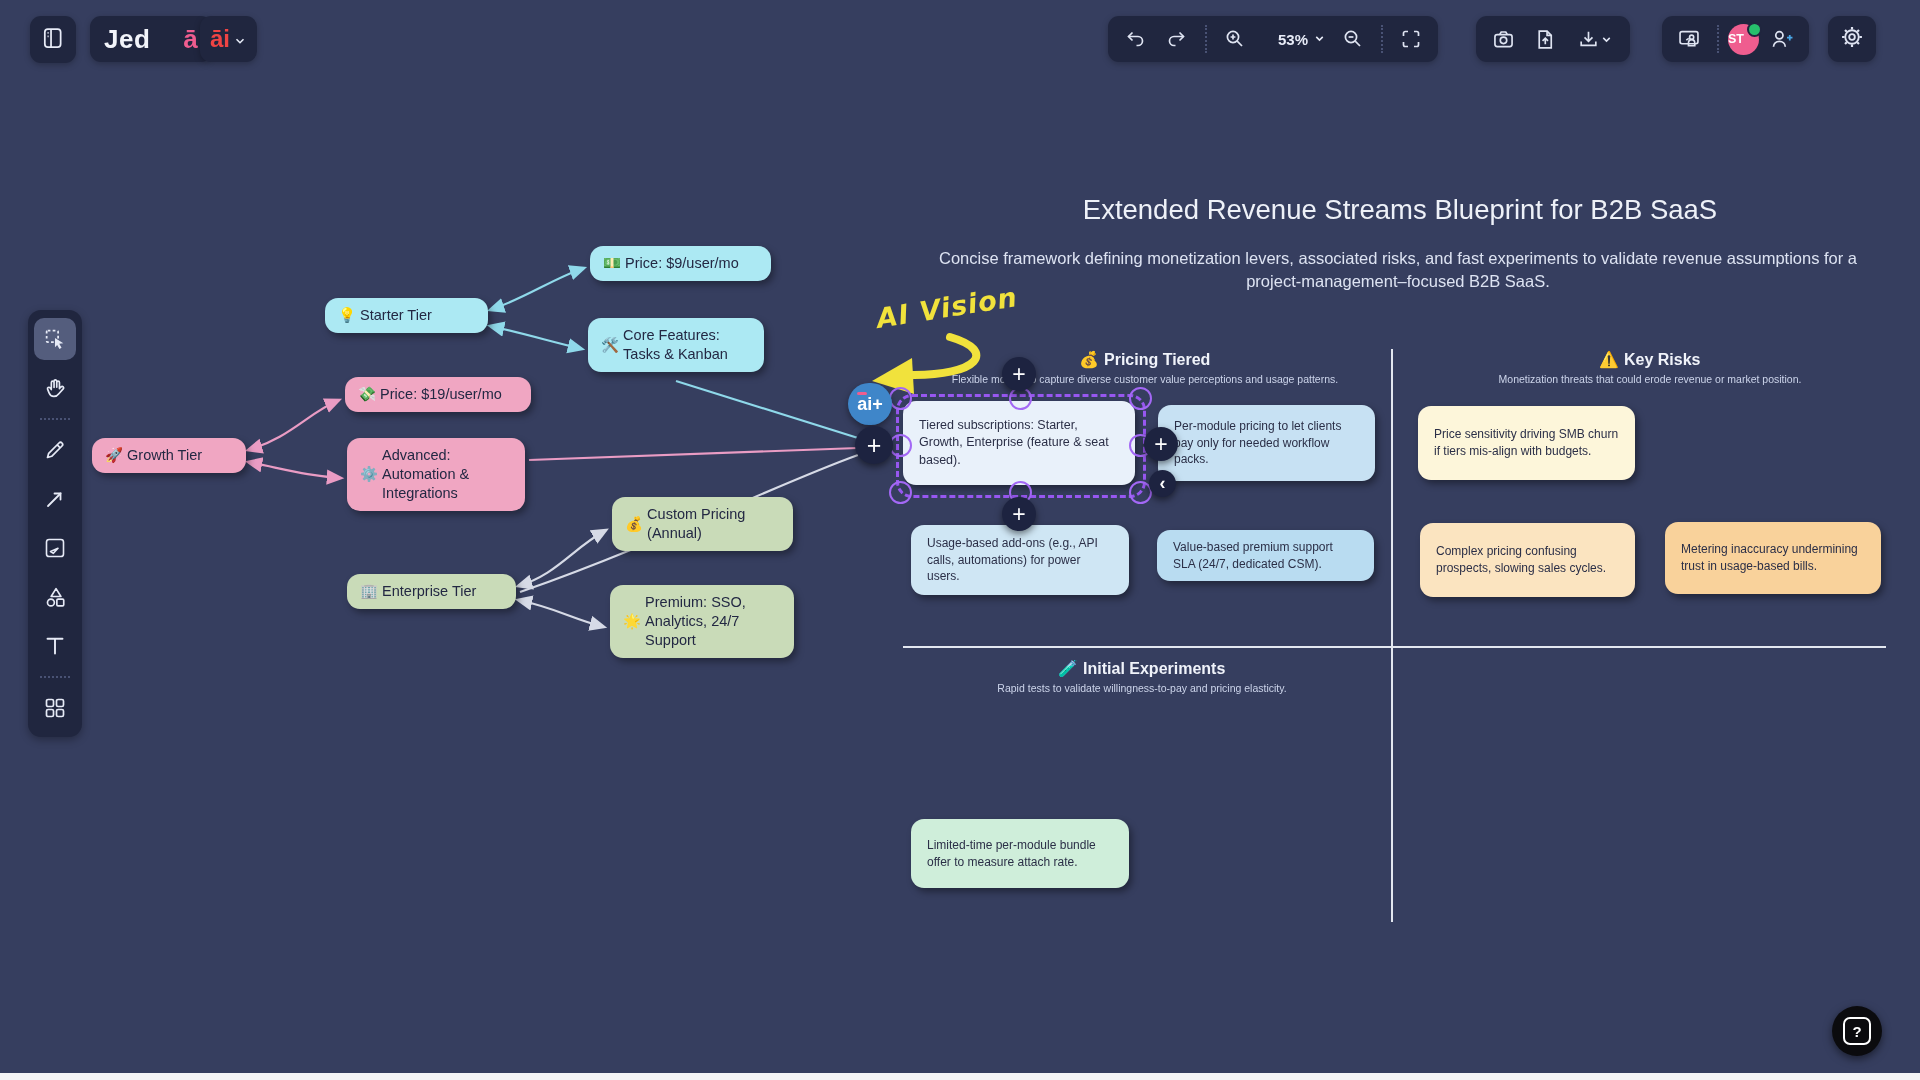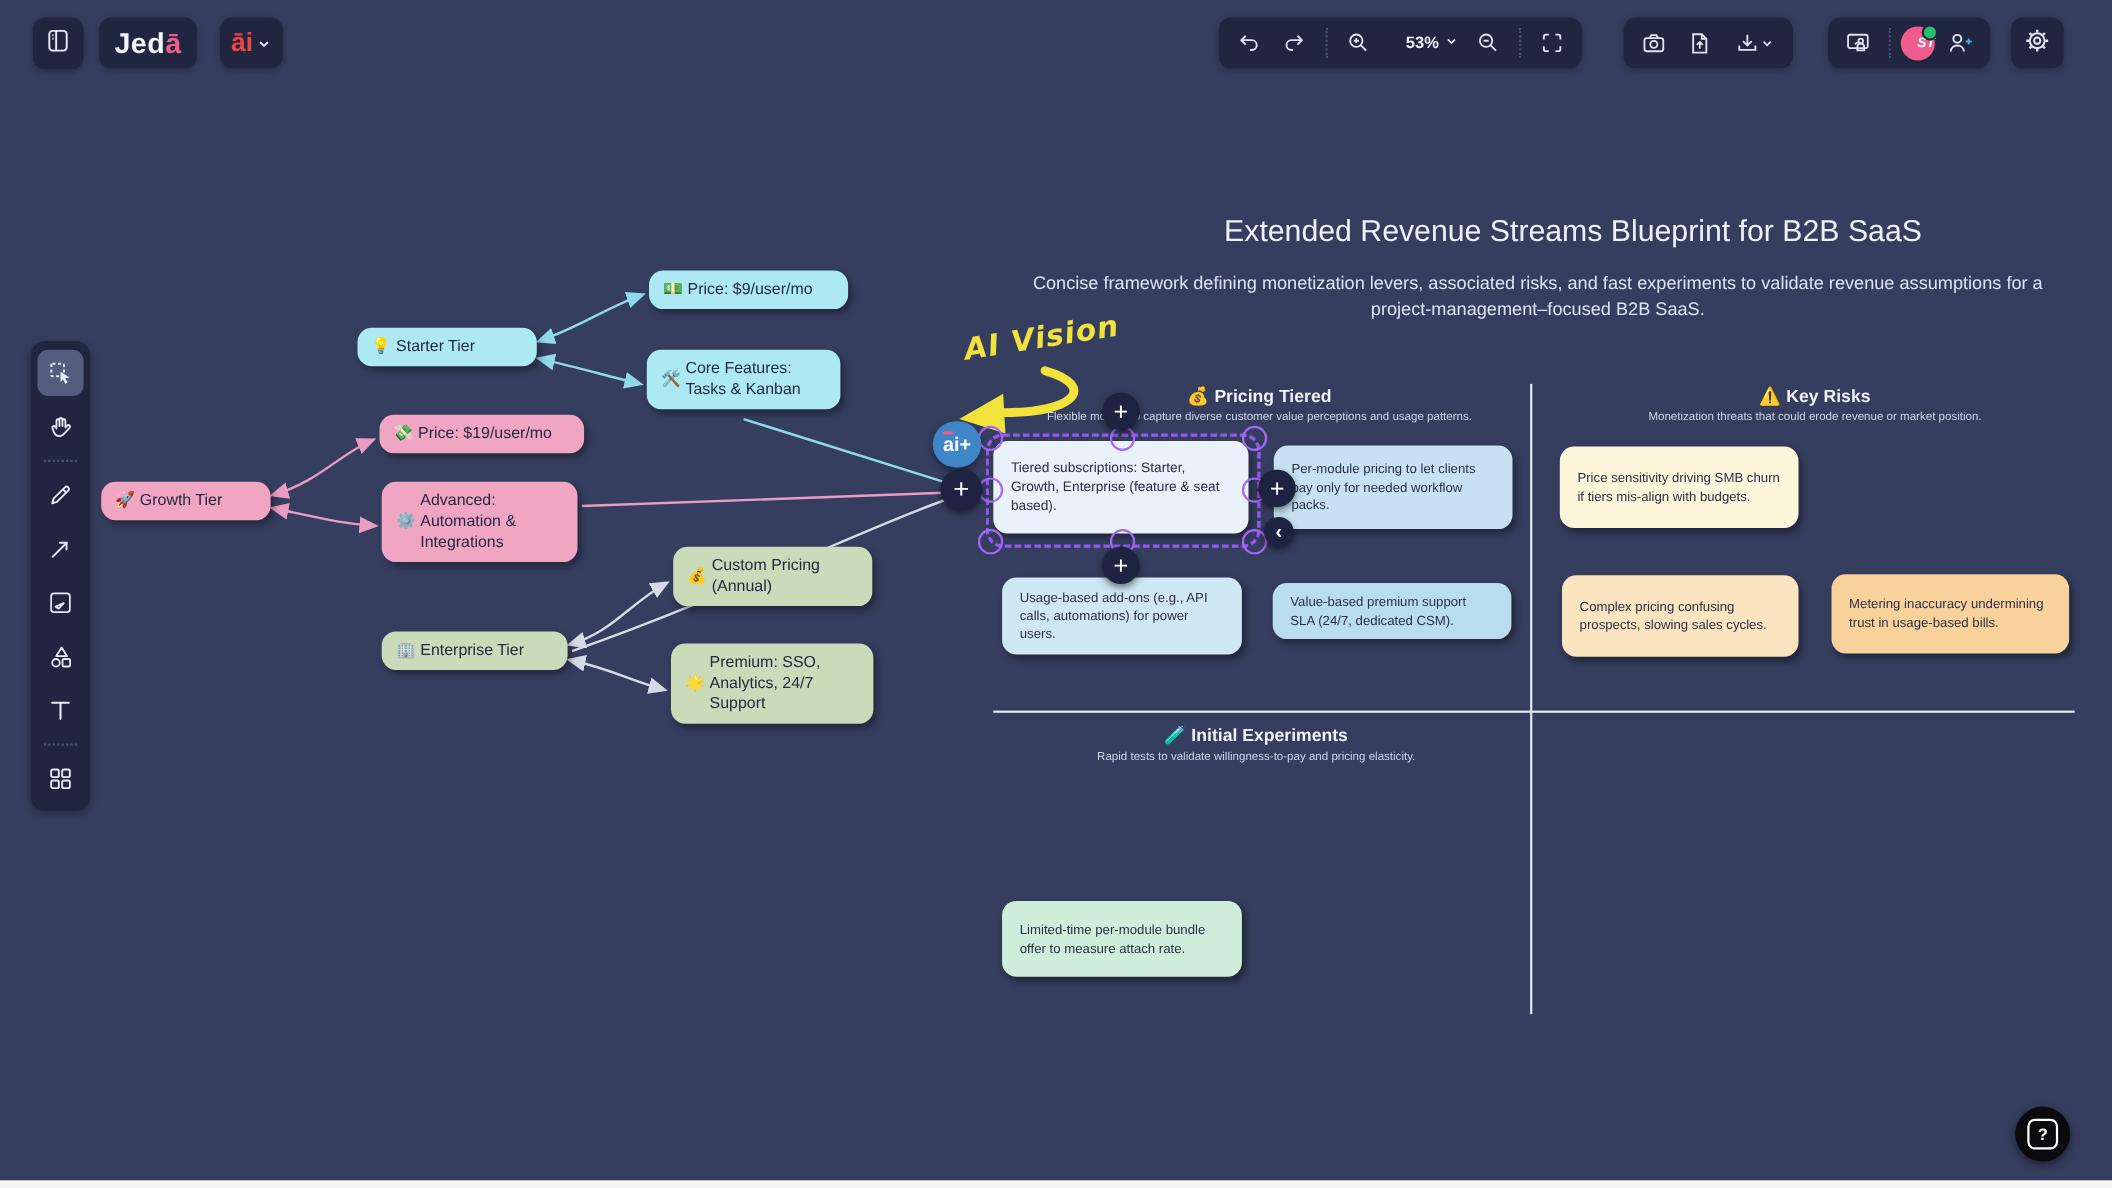--- a/index.html
+++ b/index.html
@@ -1,30 +1,30 @@
 <!DOCTYPE html>
 <html><head>
 <meta charset="utf-8">
 <style>
   html,body{margin:0;padding:0;background:#363e5f;font-family:"Liberation Sans",sans-serif;}
   .wrap{position:relative;width:1920px;height:1080px;background:#363e5f;overflow:hidden;}
 
   
-  .tbtn,.tgroup{position:absolute;top:16px;background:#20263f;border-radius:11px;box-shadow:0 2px 6px rgba(0,0,0,.25);}
+  .tbtn,.tgroup{position:absolute;top:16px;background:#20263f;border-radius:11px;box-shadow:0 2px 6px rgba(0,0,0,.25);gap:33px;}
   .tgroup{height:46px;display:flex;align-items:center;padding:0 8px;gap:4px;}
   .ibtn{width:38px;height:38px;border-radius:9px;display:flex;align-items:center;justify-content:center;color:#dfe4f2;cursor:pointer;flex:0 0 auto;}
   .ibtn svg{display:block;}
   .vdot{width:0;height:28px;border-left:2px dotted #49527а;border-left:2px dotted #495274;margin:0 5px;}
   .zoomlbl{color:#e8ecf8;font-size:15px;font-weight:700;display:flex;align-items:center;gap:5px;padding:0 4px;cursor:pointer;margin-left:16px;}
   .logo-toggle{left:30px;width:46px;height:47px;display:flex;align-items:center;justify-content:center;color:#e8ecf8;cursor:pointer;}
   .logo{left:90px;height:46px;padding:0 14px;display:flex;align-items:center;font-size:26px;font-weight:700;letter-spacing:.5px;cursor:pointer;}
   .logo .lm{color:#f2f4fa;} .logo .la{color:#ef5d8f;}
   .aimenu{left:200px;height:46px;padding:0 10px;display:flex;align-items:center;gap:3px;font-size:24px;font-weight:700;color:#ef4444;cursor:pointer;}
   .aimenu .chev{color:#e8ecf8;margin-top:2px;}
-  .avatar{width:31px;height:31px;border-radius:50%;background:#ef5d8f;color:#fff;font-size:12.5px;font-weight:700;display:flex;align-items:center;justify-content:flex-end;position:relative;cursor:pointer;font-style:italic;}
+  .avatar{width:31px;height:31px;border-radius:50%;background:#ef5d8f;color:#fff;font-size:12.5px;font-weight:700;display:flex;align-items:center;justify-content:flex-start;position:relative;cursor:pointer;}
   .avatar .dot{position:absolute;top:-2px;right:-3px;width:11px;height:11px;border-radius:50%;background:#27c06c;border:2px solid #20263f;}
 
   
   .rail{position:absolute;left:28px;top:310px;width:54px;background:#20263f;border-radius:13px;box-shadow:0 3px 8px rgba(0,0,0,.3);display:flex;flex-direction:column;align-items:center;padding:8px 0;gap:7px;z-index:20;}
   .rit{width:42px;height:42px;border-radius:10px;display:flex;align-items:center;justify-content:center;color:#e6eaf6;cursor:pointer;}
   .rit.active{background:#545d7d;}
   .hdot{width:30px;border-top:2px dotted #495274;margin:2px 0;}
 
   
   .node{position:absolute;border-radius:13px;padding:8px 13px;font-size:14.5px;line-height:1.32;color:#232843;display:flex;align-items:center;box-shadow:3px 4px 7px rgba(0,0,0,.35);cursor:pointer;z-index:3;}
@@ -40,21 +40,21 @@
   .aiplus .mac{position:absolute;left:9px;top:9px;width:10px;height:3px;background:#ef5d8f;border-radius:2px;}
 
   
   .selbox{position:absolute;left:896px;top:394px;width:244px;height:98px;border:3.5px dashed #9757f0;border-radius:16px;z-index:4;pointer-events:none;}
   .hdl{position:absolute;width:19px;height:19px;border:2.5px solid #a368f5;border-radius:50%;z-index:5;cursor:pointer;background:transparent;}
 
   
   .anno{position:absolute;left:876px;top:292px;color:#f1e23c;font-size:27px;font-weight:700;font-style:italic;transform:rotate(-9deg);z-index:5;letter-spacing:1px;font-family:"DejaVu Sans",cursive;}
 
   
-  .bp-title{position:absolute;left:1075px;top:194px;width:650px;text-align:center;color:#eef1f8;font-size:27.5px;font-weight:500;z-index:3;margin-left:30px;}
+  .bp-title{position:absolute;left:1075px;top:194px;width:650px;text-align:center;color:#eef1f8;font-size:27.5px;font-weight:500;z-index:3;}
   .bp-sub{position:absolute;left:918px;top:247px;width:960px;text-align:center;color:#dde3f2;font-size:16.5px;line-height:1.38;z-index:3;}
   .shead{position:absolute;color:#f0f3fa;font-size:16px;font-weight:700;z-index:3;white-space:nowrap;transform:translateX(-50%);cursor:pointer;}
   .ssub{position:absolute;color:#ccd4ea;font-size:10.5px;z-index:3;white-space:nowrap;transform:translateX(-50%);}
   .card{position:absolute;border-radius:13px;padding:10px 16px;font-size:12px;line-height:1.4;color:#2b2f47;display:flex;align-items:center;box-shadow:3px 4px 7px rgba(0,0,0,.38);z-index:3;cursor:pointer;}
   .divline{position:absolute;background:#e3e7f0;z-index:2;}
 
   
   .help{position:absolute;left:1832px;top:1006px;width:50px;height:50px;border-radius:50%;background:#0b0b0e;display:flex;align-items:center;justify-content:center;z-index:20;cursor:pointer;box-shadow:0 3px 8px rgba(0,0,0,.5);}
   .help .qbox{width:24px;height:24px;border:2.5px solid #fff;border-radius:7px;color:#fff;font-size:15px;font-weight:700;display:flex;align-items:center;justify-content:center;}
   .bstrip{position:absolute;left:0;bottom:0;width:100%;height:7px;background:#f5f5f6;z-index:19;}

